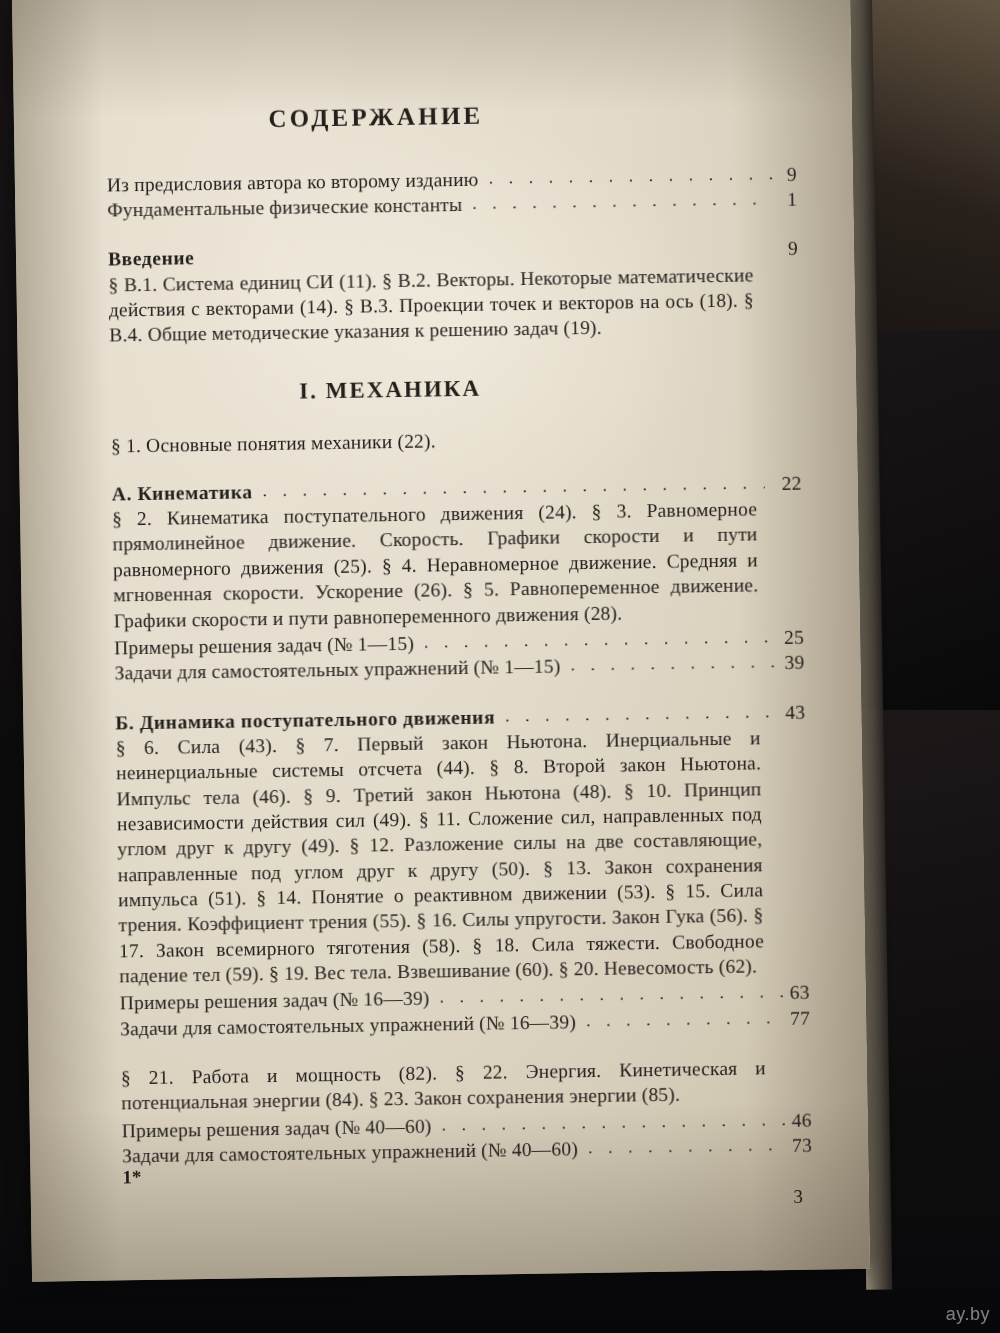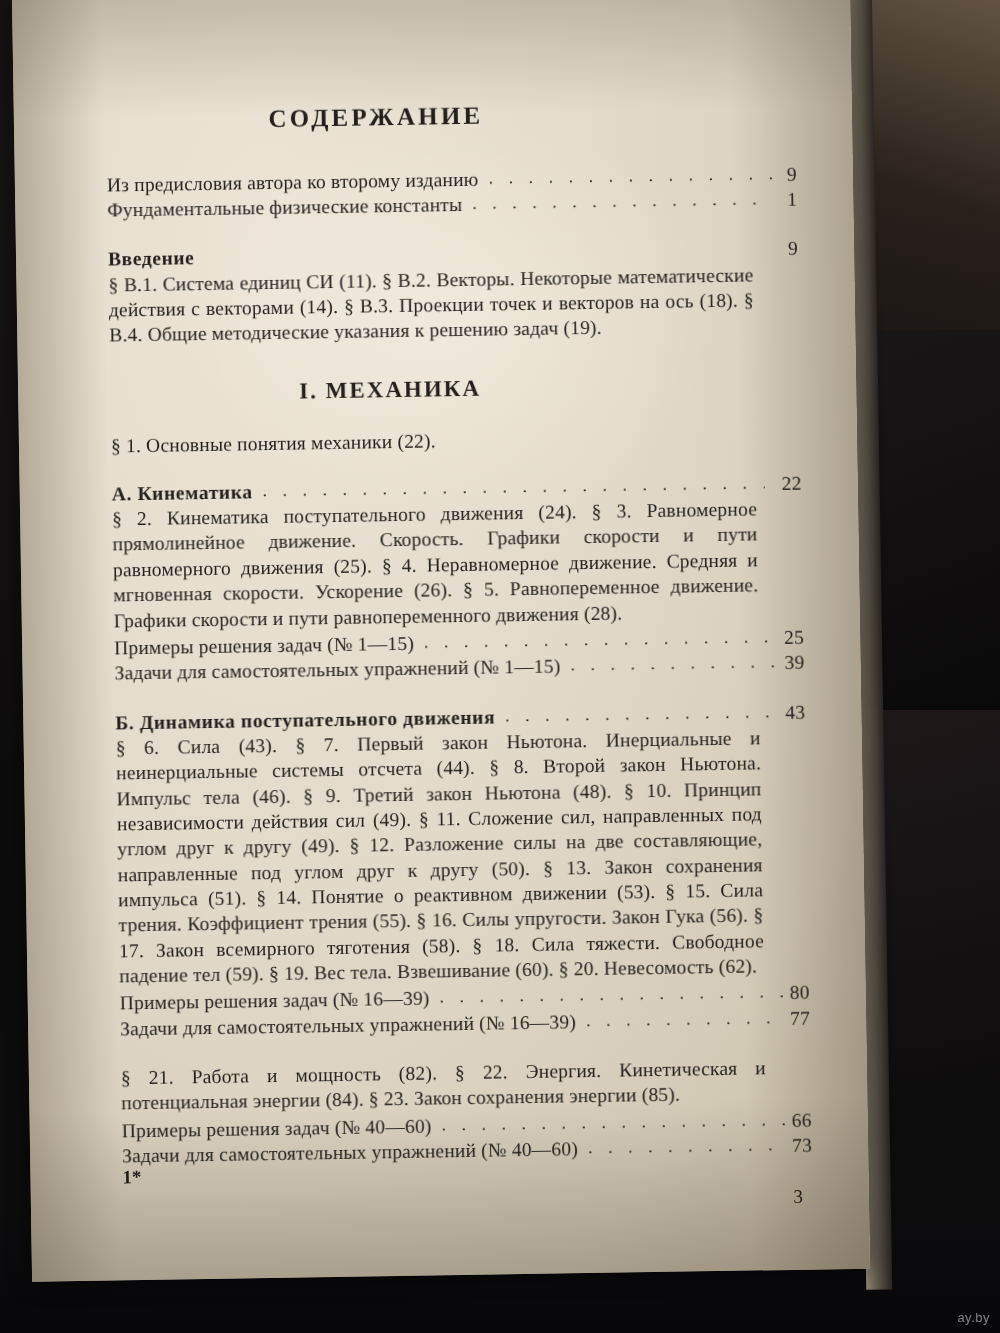--- a/index.html
+++ b/index.html
@@ -173,21 +173,21 @@
     font-size: 19px;
     color: #201d1a;
   }
 
   
   .watermark {
     position: absolute;
     right: 10px;
     bottom: 8px;
     font-family: "Liberation Sans", sans-serif;
-    font-size: 13px;
+    font-size: 18px;
     color: rgba(225,225,225,.55);
     letter-spacing: .5px;
   }
 </style>
 </head>
 <body>
 
 <div class="photo">
   <div class="dark-top-right"></div>
   <div class="dark-band"></div>
@@ -261,37 +261,37 @@
     <div class="block">
       <div class="entry">
         <span class="label bold">Б. Динамика поступательного движения</span>
         <span class="dots">. . . . . . . . . . . . . . . . . . . . . . . . . . . . . . . . . . . .</span>
         <span class="pg">43</span>
       </div>
       <p class="para">§ 6. Сила (43). § 7. Первый закон Ньютона. Инерциальные и неинерциальные системы отсчета (44). § 8. Второй закон Ньютона. Импульс тела (46). § 9. Третий закон Ньютона (48). § 10. Принцип независимости действия сил (49). § 11. Сложение сил, направленных под углом друг к другу (49). § 12. Разложение силы на две составляющие, направленные под углом друг к другу (50). § 13. Закон сохранения импульса (51). § 14. Понятие о реактивном движении (53). § 15. Сила трения. Коэффициент трения (55). § 16. Силы упругости. Закон Гука (56). § 17. Закон всемирного тяготения (58). § 18. Сила тяжести. Свободное падение тел (59). § 19. Вес тела. Взвешивание (60). § 20. Невесомость (62).</p>
       <div class="entry">
         <span class="label">Примеры решения задач (№ 16—39)</span>
         <span class="dots">. . . . . . . . . . . . . . . . . . . . . . . . . . . . . . . . . . . .</span>
-        <span class="pg">80</span>
+        <span class="pg">63</span>
       </div>
       <div class="entry">
         <span class="label">Задачи для самостоятельных упражнений (№ 16—39)</span>
         <span class="dots">. . . . . . . . . . . . . . . . . . . . . . . . . . . . . . . . . . . .</span>
         <span class="pg">77</span>
       </div>
     </div>
 
     <div class="gap-sm"></div>
 
     <div class="block">
       <p class="para">§ 21. Работа и мощность (82). § 22. Энергия. Кинетическая и потенциальная энергии (84). § 23. Закон сохранения энергии (85).</p>
       <div class="entry">
         <span class="label">Примеры решения задач (№ 40—60)</span>
         <span class="dots">. . . . . . . . . . . . . . . . . . . . . . . . . . . . . . . . . . . .</span>
-        <span class="pg">66</span>
+        <span class="pg">46</span>
       </div>
       <div class="entry">
         <span class="label">Задачи для самостоятельных упражнений (№ 40—60)</span>
         <span class="dots">. . . . . . . . . . . . . . . . . . . . . . . . . . . . . . . . . . . .</span>
         <span class="pg">73</span>
       </div>
     </div>
 
   </div>
 

